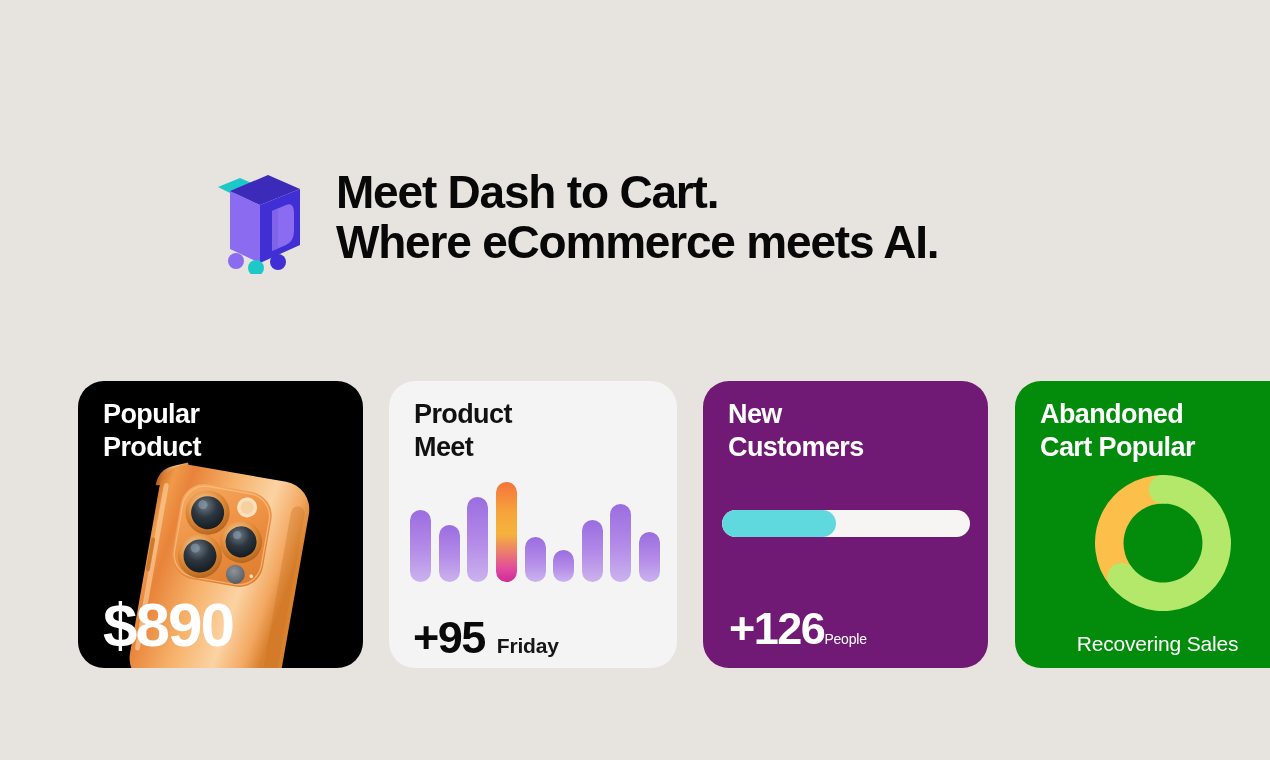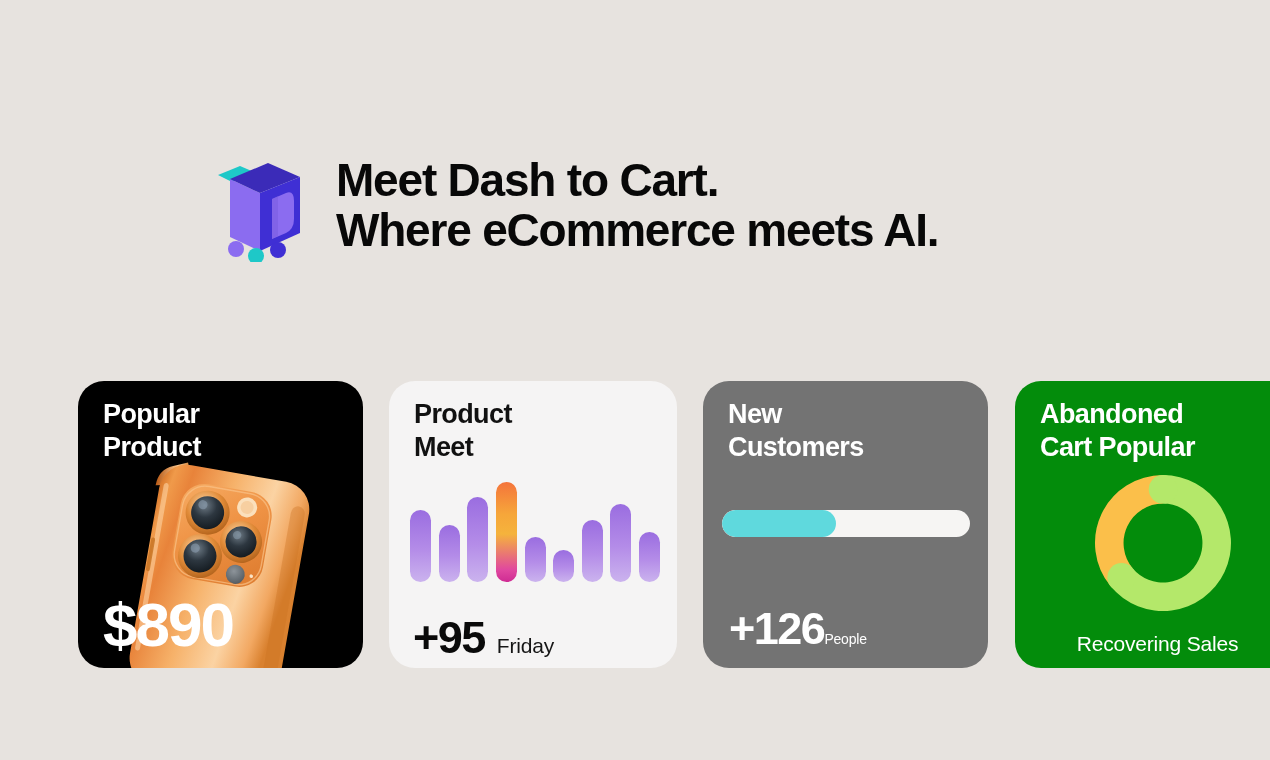--- a/index.html
+++ b/index.html
@@ -7,21 +7,21 @@
   body {
     background:#e7e3df;
     font-family:"Liberation Sans", sans-serif;
     overflow:hidden;
     position:relative;
   }
 
   
   #hero-header{
     position:absolute;
-    left:216px; top:151px;
+    left:216px; top:163px;
     display:flex;
     align-items:flex-start;
     gap:34px;
   }
   #brand-logo{ width:86px; height:105px; flex:0 0 auto; margin-top:6px; }
   #hero-title{
     font-size:46px;
     font-weight:bold;
     line-height:1.0;
     letter-spacing:-1.2px;
@@ -104,28 +104,28 @@
     left:24px; bottom:8px;
     display:flex;
     align-items:baseline;
     gap:12px;
   }
   #views-delta{
     font-size:45px; font-weight:bold; color:#0a0a0a;
     letter-spacing:-1.5px; line-height:1;
   }
   #views-day{
-    font-size:21px; font-weight:400; color:#161616;
+    font-size:21px; font-weight:700; color:#161616;
     letter-spacing:-0.2px;
   }
 
   
   #card-new-customers{
     left:703px; width:285px;
-    background:#737373;
+    background:#701a75;
   }
   #card-new-customers .card-title{ color:#ffffff; }
   #customers-progress-track{
     position:absolute;
     left:19px; top:129px;
     width:248px; height:27px;
     background:#f6f5f3;
     border-radius:14px;
     overflow:hidden;
   }

